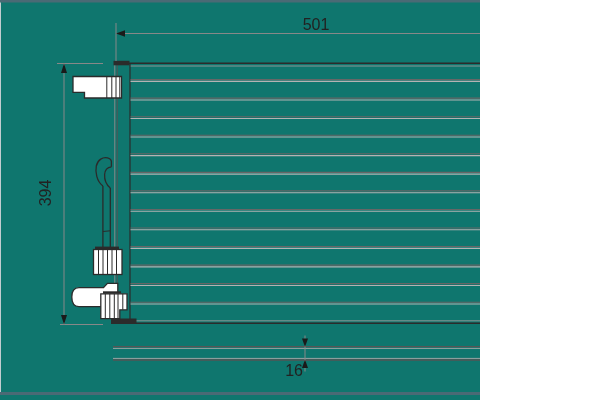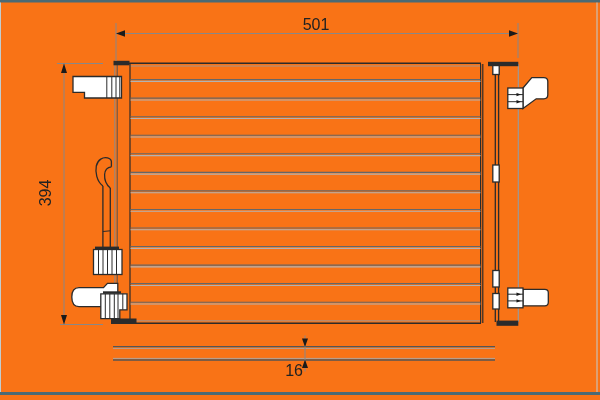--- a/index.html
+++ b/index.html
@@ -1,17 +1,17 @@
 <!DOCTYPE html>
 <html style="--frame-teal: #4a6a75; --edge-light: #c2cdd0; --line-dark: #2b2b2b; --line-mid: #555555; --tube-dark: #666666; --tube-light: #b3b3b3; --dim-line: #888888; --text: #222222;"><head>
 <meta charset="utf-8">
 <style>
   html,body{margin:0;padding:0;background:#fff;}
   .page{
-    position:relative;width:600px;height:400px;background:#f97316;overflow:hidden;
+    position:relative;width:480px;height:400px;background:#0f766e;overflow:hidden;
     font-family:"Liberation Sans", sans-serif;
   }
   .page svg{position:absolute;left:0;top:0;}
   .s-gray{stroke:var(--dim-line,#888);stroke-width:1;fill:none;}
   .s-dark{stroke:var(--line-dark,#2b2b2b);fill:none;}
   .f-arrow{fill:#1a1a1a;stroke:none;}
   .f-dark{fill:var(--line-dark,#2b2b2b);stroke:none;}
   .shape{fill:#fff;stroke:var(--line-dark,#2b2b2b);stroke-width:1.3;}
   .stripe{stroke:var(--line-dark,#2b2b2b);stroke-width:1;fill:none;}
   text{fill:var(--text,#222);font-family:"Liberation Sans",sans-serif;font-size:16px;}

